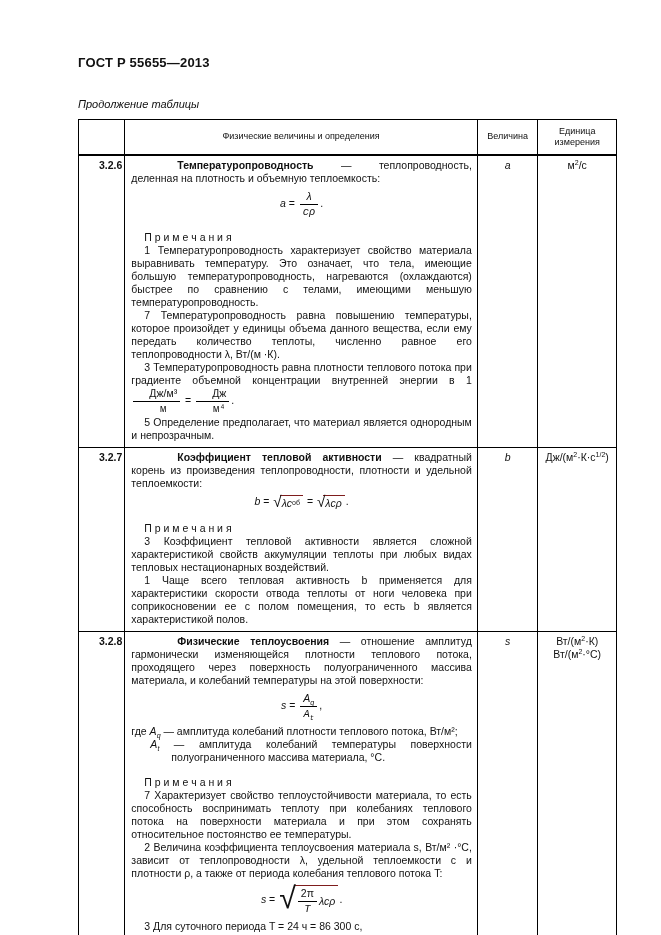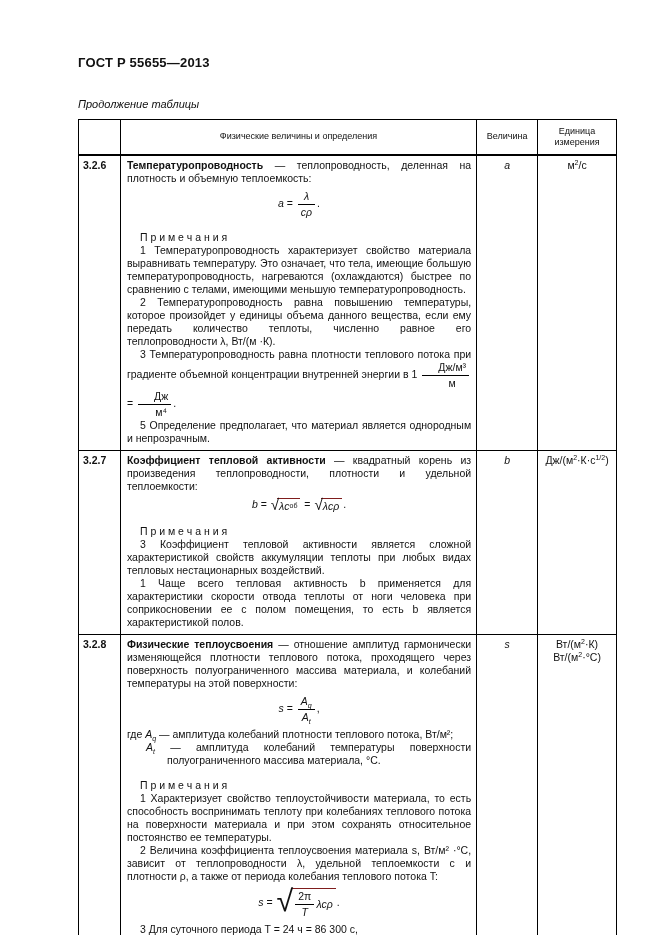--- a/index.html
+++ b/index.html
@@ -40,27 +40,27 @@
     font-size: 9px;
     line-height: 11px;
     height: 35px;
     padding: 2px 2px;
   }
   col.c-num  { width: 42px; }
   col.c-def  { width: 357px; }
   col.c-qty  { width: 61px; }
   col.c-unit { width: 79px; }
 
-  td.num-cell { font-weight: bold; padding: 3px 2px 2px 4px; }
+  td.num-cell { font-weight: bold; padding: 3px 2px 2px 20px; }
   td.def-cell { padding: 3px 5px 5px 6px; }
   td.qty-cell { text-align: center; padding-top: 3px; font-style: italic; }
   td.unit-cell{ text-align: center; padding-top: 3px; }
 
   .def-cell p { text-align: justify; }
-  .term { font-weight: bold; }
+  .term { font-weight: bold; margin-left: 46px; }
   .note { text-indent: 13px; text-align: justify; }
   .notes-heading { text-indent: 13px; margin-top: 12px; }
 
   sup { font-size: 7px; vertical-align: super; line-height: 0; }
   sub { font-size: 7px; vertical-align: sub; line-height: 0; }
 
   .formula {
     text-align: center;
     margin: 5px 0 4px 0;
     text-indent: 0;
@@ -68,21 +68,21 @@
   .formula i, .var { font-style: italic; }
 
   .frac {
     display: inline-flex;
     flex-direction: column;
     vertical-align: middle;
     text-align: center;
     margin: 0 2px;
   }
   .frac .fnum { padding: 0 3px 1px 3px; display: block; }
-  .frac .fden { border-top: 1px solid #000; padding: 1px 3px 0 3px; display: block; }
+  .frac .fden { border-top: 1px solid #000; padding: 1px 3px 0 3px; display: block; font-family: Liberation Mono, monospace; }
 
   .sqrt {
     display: inline-flex;
     align-items: flex-start;
     vertical-align: middle;
     margin: 0 1px;
   }
   .sqrt .rad { font-size: 1.45em; line-height: 0.8; font-style: normal; margin-right: -2px; transform: translateY(1px); }
   .sqrt .bod { border-top: 1px solid #7f1d1d; padding: 1px 3px 0 2px; display: inline-flex; align-items: center; }
   .sqrt.tall .rad { font-size: 2.9em; line-height: 0.62; transform: translateY(3px); }
@@ -125,21 +125,21 @@
         <div class="formula">
           <i>a</i>
           <span>=</span>
           <span class="frac">
                 <i class="fnum">λ</i>
                 <i class="fden">cρ</i>
               </span><span>.</span>
         </div>
         <p class="notes-heading">П р и м е ч а н и я</p>
         <p class="note">1 Температуропроводность характеризует свойство материала выравнивать температуру. Это означает, что тела, имеющие большую температуропроводность, нагреваются (охлаждаются) быстрее по сравнению с телами, имеющими меньшую температуропроводность.</p>
-        <p class="note">2 Температуропроводность равна повышению температуры, которое произойдет у единицы объема данного вещества, если ему передать количество теплоты, численно равное его теплопроводности λ, Вт/(м ·К).</p>
+        <p class="note">7 Температуропроводность равна повышению температуры, которое произойдет у единицы объема данного вещества, если ему передать количество теплоты, численно равное его теплопроводности λ, Вт/(м ·К).</p>
         <p class="note">
           <span>3 Температуропроводность равна плотности теплового потока при градиенте объемной концентрации внутренней энергии в 1</span>
           <span class="frac">
                 <span class="fnum">Дж/м³</span>
                 <span class="fden">м</span>
               </span>
           <span>=</span>
           <span class="frac">
                 <span class="fnum">Дж</span>
                 <span class="fden">м⁴</span>
@@ -193,21 +193,21 @@
           <i>s</i>
           <span>=</span>
           <span class="frac">
                 <span class="fnum"><i>A</i><sub><i>q</i></sub></span>
                 <span class="fden"><i>A</i><sub><i>t</i></sub></span>
               </span><span>,</span>
         </div>
         <p class="where-1"><span>где</span> <i>A</i><sub><i>q</i></sub> <span>— амплитуда колебаний плотности теплового потока, Вт/м²;</span></p>
         <p class="where-2"><i>A</i><sub><i>t</i></sub> <span>— амплитуда колебаний температуры поверхности полуограниченного массива материала, °С.</span></p>
         <p class="notes-heading">П р и м е ч а н и я</p>
-        <p class="note">1 Характеризует свойство теплоустойчивости материала, то есть способность воспринимать теплоту при колебаниях теплового потока на поверхности материала и при этом сохранять относительное постоянство ее температуры.</p>
+        <p class="note">7 Характеризует свойство теплоустойчивости материала, то есть способность воспринимать теплоту при колебаниях теплового потока на поверхности материала и при этом сохранять относительное постоянство ее температуры.</p>
         <p class="note">2 Величина коэффициента теплоусвоения материала s, Вт/м² ·°С, зависит от теплопроводности λ, удельной теплоемкости c и плотности ρ, а также от периода колебания теплового потока T:</p>
         <div class="formula">
           <i>s</i>
           <span>=</span>
           <span class="sqrt tall">
                 <span class="rad">√</span>
                 <span class="bod">
                   <span class="frac">
                     <span class="fnum">2π</span>
                     <i class="fden">T</i>

